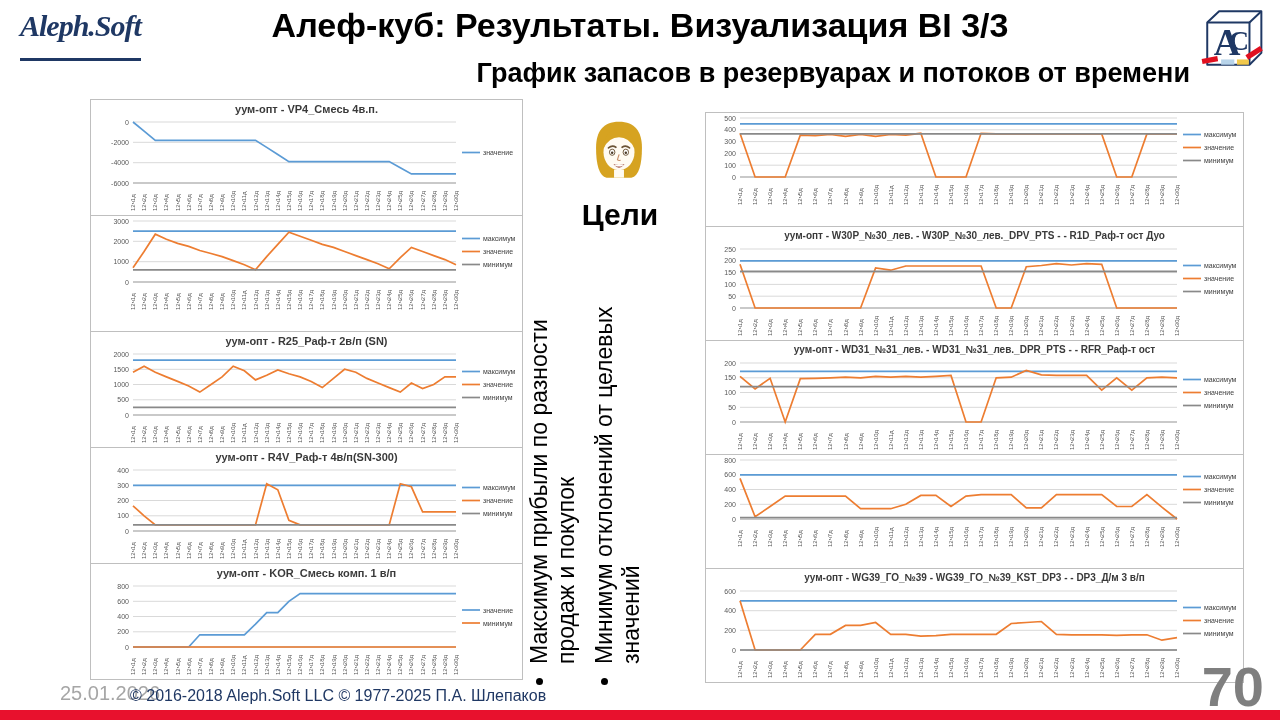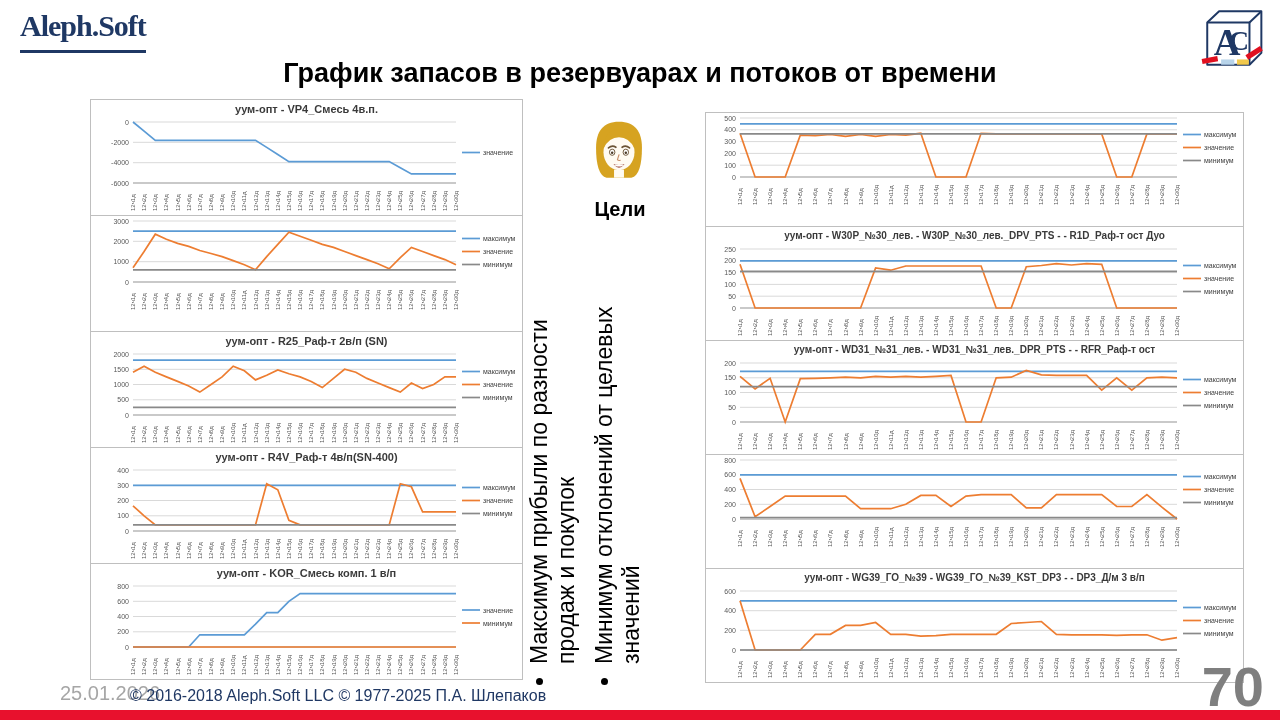--- a/index.html
+++ b/index.html
@@ -2,60 +2,61 @@
 <html><head>
 <meta charset="utf-8">
 <style>
   html,body{margin:0;padding:0;background:#888;}
   *{box-sizing:border-box;}
   .slide{position:relative;width:1280px;height:720px;background:#fff;overflow:hidden;
          font-family:"Liberation Sans",sans-serif;}
   
   .logo{position:absolute;left:20px;top:10px;font-family:"Liberation Serif",serif;
         font-weight:bold;font-size:30px;letter-spacing:-1px;color:#1F3864;
-        border-bottom:3px solid #1F3864;line-height:1.05;padding-bottom:8px;}
+        border-bottom:3px solid #1F3864;line-height:1.05;padding-bottom:16px;font-style:italic;}
   .title{position:absolute;left:150px;right:150px;top:6px;text-align:center;
          font-size:34px;font-weight:bold;color:#000;}
-  .subtitle{position:absolute;left:90px;right:90px;top:58px;text-align:center;
+  .subtitle{position:absolute;left:90px;right:90px;top:58px;text-align:right;
             font-size:27px;font-weight:bold;color:#000;}
   .cube-logo{position:absolute;right:16px;top:6px;width:66px;height:62px;}
   
   .col{position:absolute;}
   .col-left{left:78px;top:99px;width:433px;}
   .col-right{left:705px;top:112px;width:539px;}
   .chart-panel{background:#fff;border:1px solid #BFBFBF;width:100%;}
   .chart-panel + .chart-panel{margin-top:-1px;}
   .col-left .chart-panel{height:117px;margin-left:12px;}
   .col-right .chart-panel{height:115px;}
   .chart-title{text-align:center;font-size:11px;font-weight:bold;color:#3A3A3A;
                padding-top:3px;height:17px;white-space:nowrap;overflow:hidden;}
   .col-right .chart-title{font-size:10px;}
   svg.plot{display:block;}
   
   .face{position:absolute;left:588px;top:118px;width:62px;height:66px;}
   .goals{position:absolute;left:555px;top:198px;width:130px;text-align:center;
-         font-size:20px;font-weight:bold;color:#000;}
+         font-size:30px;font-weight:bold;color:#000;}
   .vwrap{position:absolute;left:526px;top:252px;width:174px;height:438px;}
   .vinner{position:absolute;left:50%;top:50%;width:438px;height:174px;
           transform:translate(-50%,-50%) rotate(-90deg);}
   .vinner ul{margin:0;padding-left:26px;list-style:disc;}
   .vinner li{font-size:23px;line-height:1.16;color:#000;margin-bottom:12px;}
   
   .footer-date{position:absolute;left:44px;bottom:15px;font-size:20px;color:#A6A6A6;margin-left:16px;}
   .footer-copy{position:absolute;left:130px;bottom:15px;font-size:16px;color:#203864;}
   .page-num{position:absolute;right:16px;bottom:8px;font-size:56px;font-weight:bold;
             color:#7F7F7F;line-height:0.9;margin-left:41px;}
   .red-bar{position:absolute;left:0;right:0;bottom:0;height:10px;}
 </style>
 </head>
 <body>
 
 <div class="slide">
 
   <div class="logo">Aleph.Soft</div>
+  <div class="title">Алеф-куб: Результаты. Визуализация BI 3/3</div>
   <div class="subtitle">График запасов в резервуарах и потоков от времени</div>
 
   <svg class="cube-logo" viewBox="0 0 100 92">
     <path d="M14 24 L32 7 L96 7 L96 70 L78 88 L14 88 Z" fill="#fff" stroke="#1F3864" stroke-width="3" stroke-linejoin="round"></path>
     <path d="M14 24 L78 24 L78 88" fill="none" stroke="#1F3864" stroke-width="3" stroke-linejoin="round"></path>
     <path d="M78 24 L96 7" fill="none" stroke="#1F3864" stroke-width="3"></path>
     <text x="24" y="74" font-family="Liberation Serif, serif" font-weight="bold" font-size="56" fill="#1F3864">А</text>
     <text x="47" y="66" font-family="Liberation Serif, serif" font-weight="bold" font-size="42" fill="#1F3864">С</text>
     <rect x="6" y="77" width="24" height="8" fill="#E01020" transform="rotate(-10 18 81)"></rect>
     <rect x="35" y="80" width="20" height="8" fill="#B8D4EA"></rect>
@@ -212,21 +213,21 @@
           <polyline points="42.0,58.4 53.1,58.4 64.3,58.4 75.4,58.4 86.6,58.4 97.7,58.4 108.8,58.4 120.0,58.4 131.1,58.4 142.2,58.4 153.4,58.4 164.5,58.4 175.7,58.4 186.8,58.4 197.9,58.4 209.1,58.4 220.2,58.4 231.3,58.4 242.5,58.4 253.6,58.4 264.8,58.4 275.9,58.4 287.0,58.4 298.2,58.4 309.3,58.4 320.4,58.4 331.6,58.4 342.7,58.4 353.9,58.4 365.0,58.4" fill="none" stroke="#898989" stroke-width="1.7"></polyline>
           <line x1="371" y1="22.5" x2="389" y2="22.5" stroke="#5B9BD5" stroke-width="1.7"></line>
           <text x="392" y="25" font-size="7" fill="#404040">максимум</text>
           <line x1="371" y1="35.5" x2="389" y2="35.5" stroke="#ED7D31" stroke-width="1.7"></line>
           <text x="392" y="38" font-size="7" fill="#404040">значение</text>
           <line x1="371" y1="48.5" x2="389" y2="48.5" stroke="#898989" stroke-width="1.7"></line>
           <text x="392" y="51" font-size="7" fill="#404040">минимум</text>
         </svg>
     </div>
     <div class="chart-panel">
-      <div class="chart-title">уум-опт - R4V_Раф-т 4в/п(SN-400)</div>
+      <div class="chart-title">уум-опт - R4V_Раф-т 4в/п(SN-300)</div>
       <svg class="plot" width="429" height="96">
           <line x1="42" y1="66.0" x2="365" y2="66.0" stroke="#D9D9D9" stroke-width="1"></line>
           <text x="38" y="68.5" text-anchor="end" font-size="7" fill="#595959">0</text>
           <line x1="42" y1="50.8" x2="365" y2="50.8" stroke="#D9D9D9" stroke-width="1"></line>
           <text x="38" y="53.3" text-anchor="end" font-size="7" fill="#595959">100</text>
           <line x1="42" y1="35.5" x2="365" y2="35.5" stroke="#D9D9D9" stroke-width="1"></line>
           <text x="38" y="38" text-anchor="end" font-size="7" fill="#595959">200</text>
           <line x1="42" y1="20.3" x2="365" y2="20.3" stroke="#D9D9D9" stroke-width="1"></line>
           <text x="38" y="22.8" text-anchor="end" font-size="7" fill="#595959">300</text>
           <line x1="42" y1="5.0" x2="365" y2="5.0" stroke="#D9D9D9" stroke-width="1"></line>

